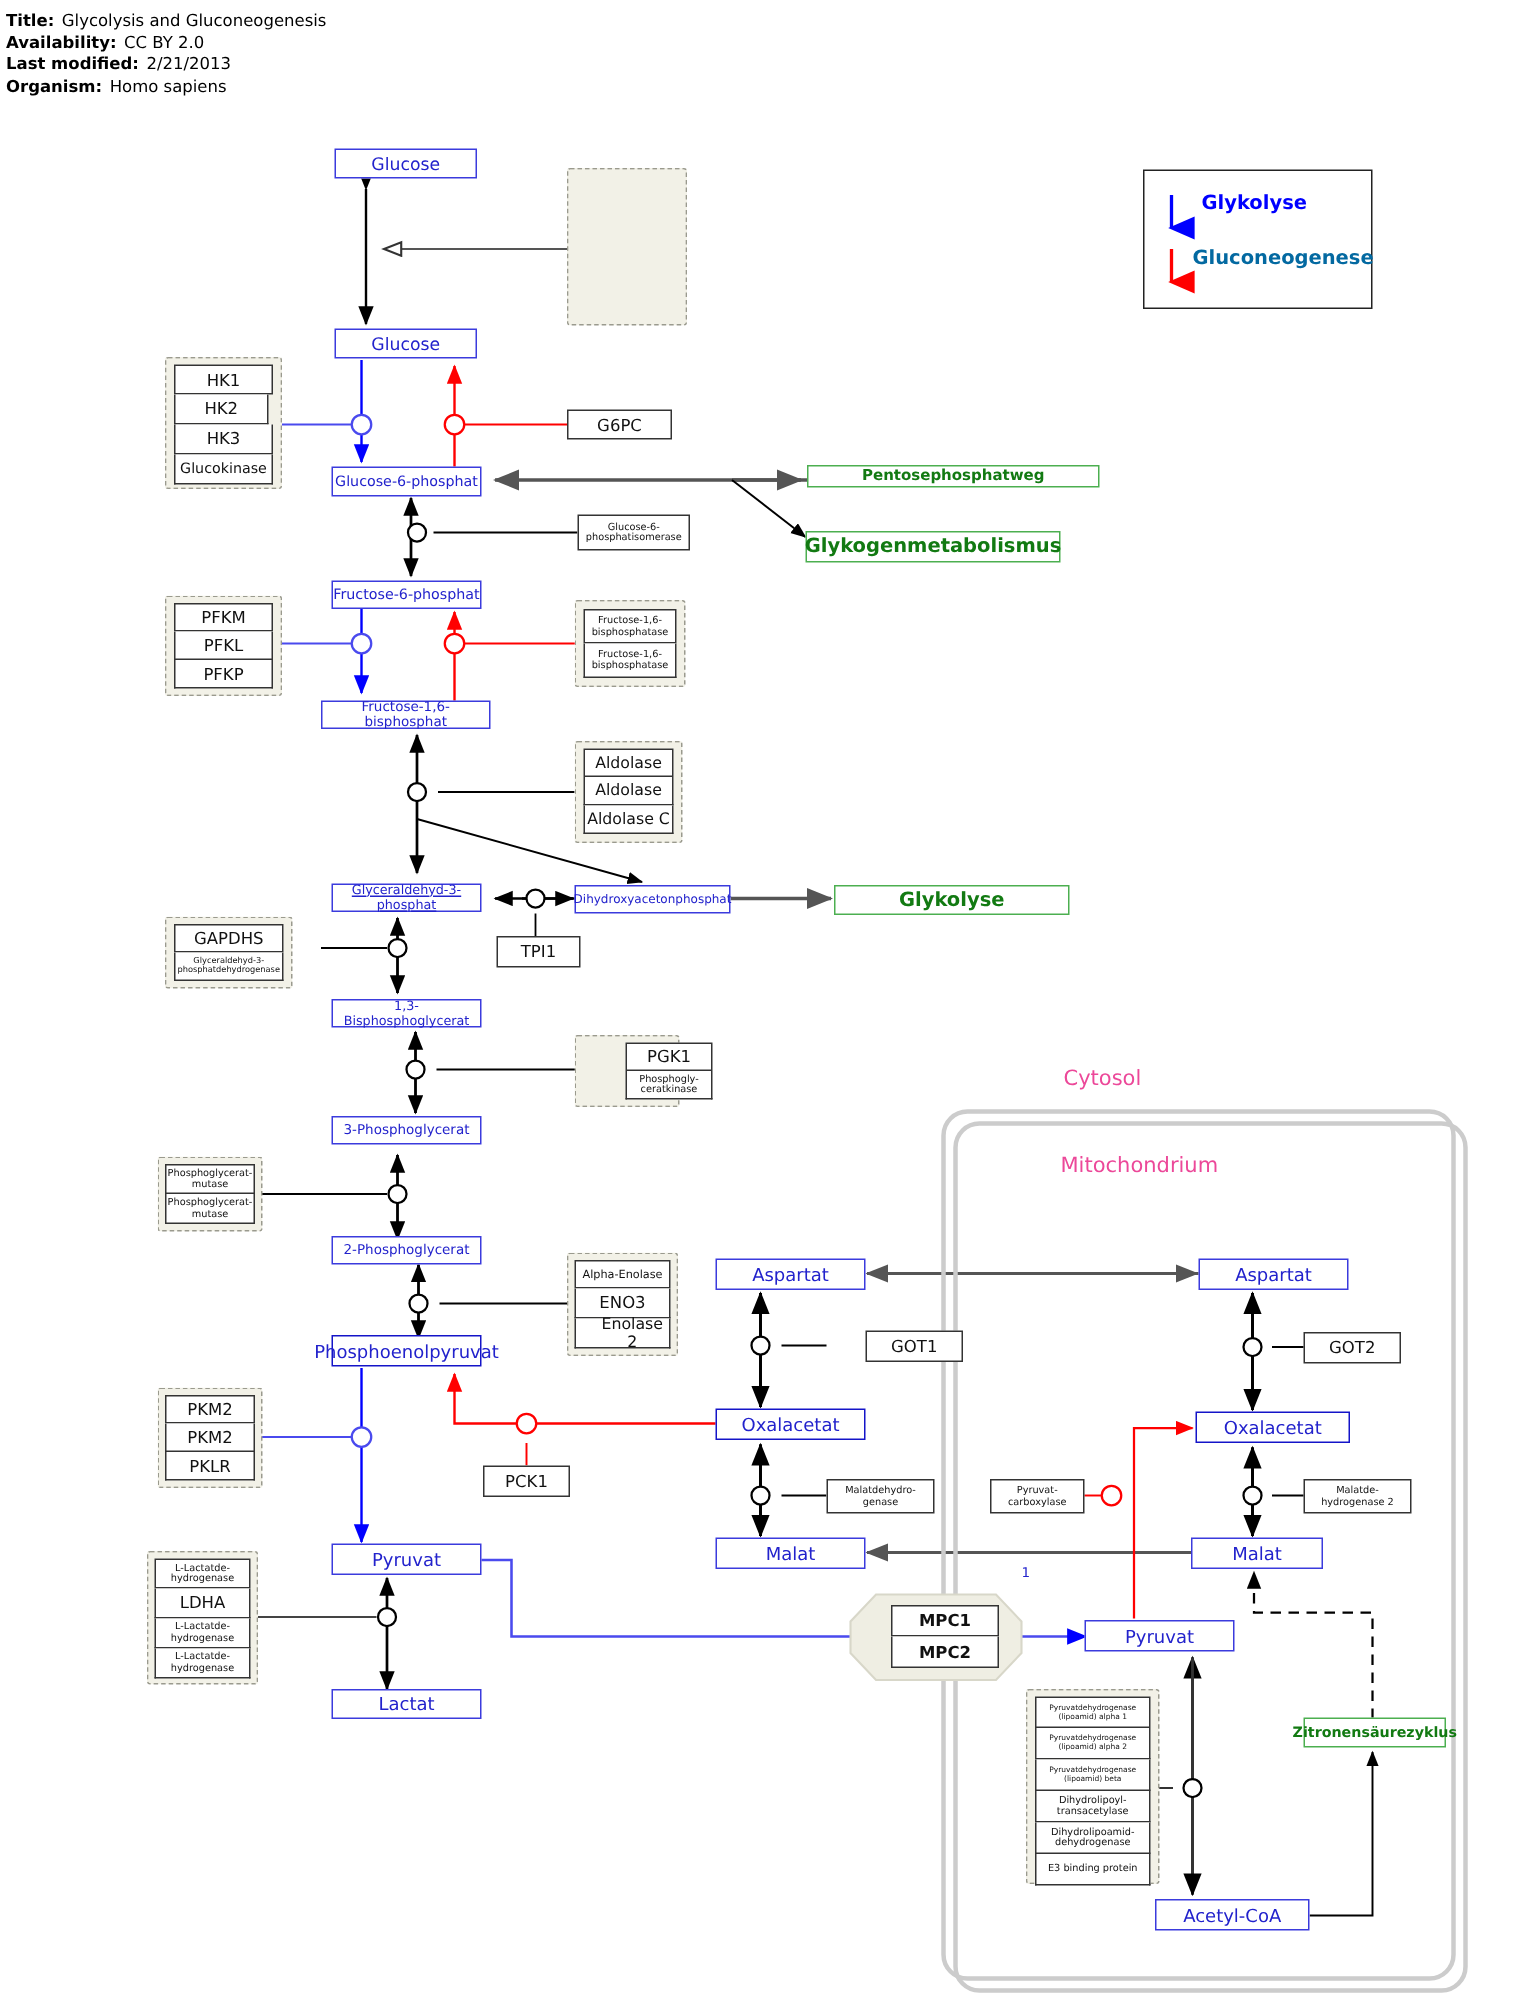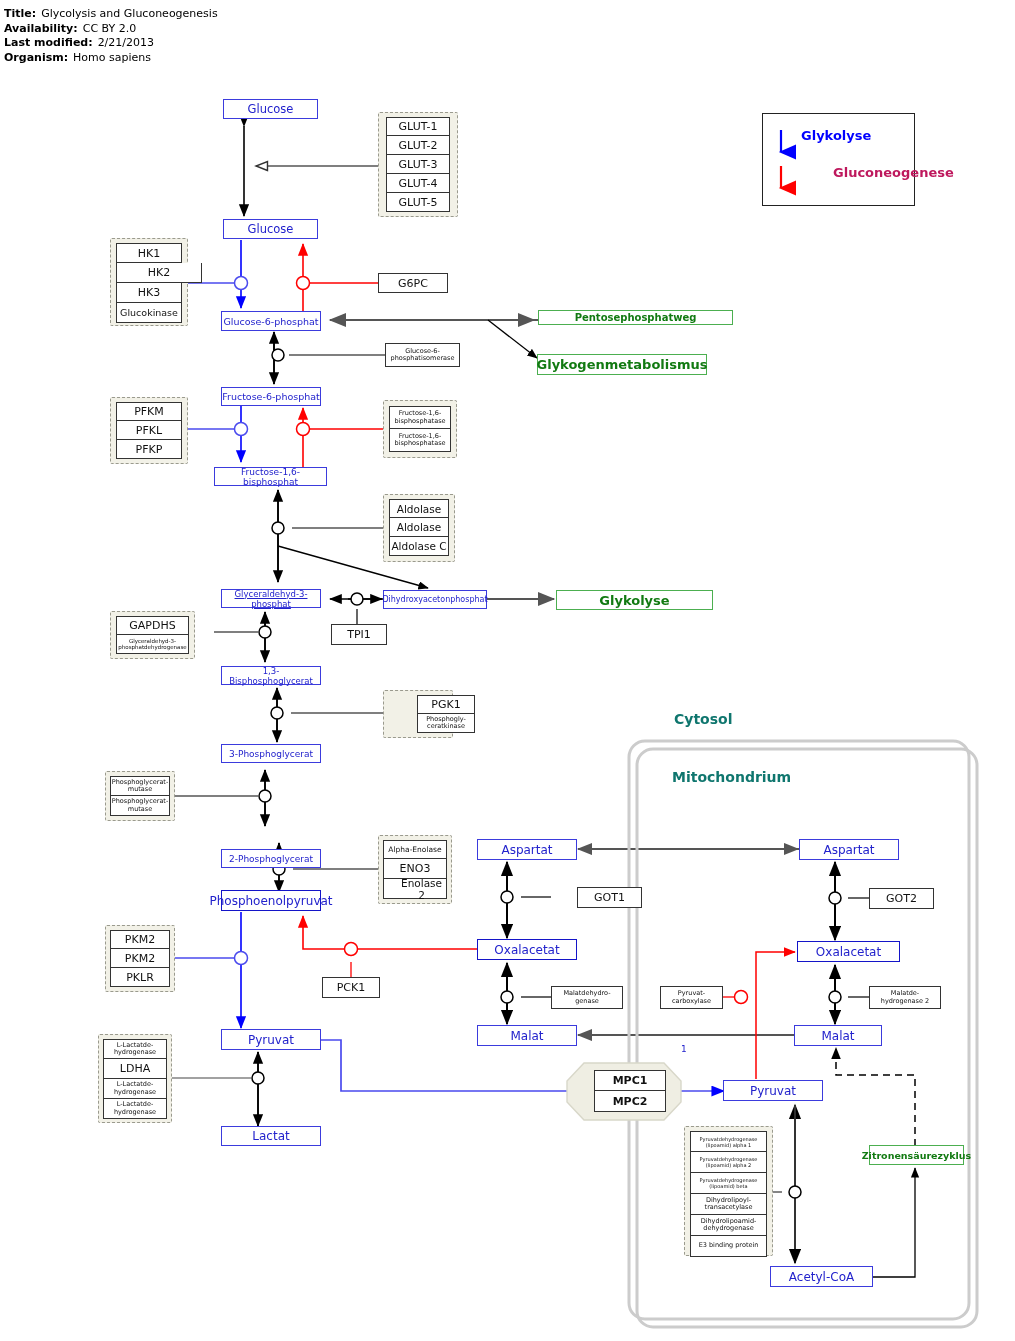--- a/index.html
+++ b/index.html
@@ -29,21 +29,21 @@
   .grp{position:absolute;box-sizing:border-box;border:1.4px dashed #9a9a8e;
        background:#f2f1e7;border-radius:2px;}
   .stack{position:absolute;box-sizing:border-box;}
   .stack .prot{position:relative;width:100%;}
 
   
   svg.wire{position:absolute;left:0;top:0;width:1015px;height:1341px;overflow:visible;
            pointer-events:none;}
 
   
-  .comp-label{position:absolute;color:#0f766e;font-weight:bold;font-size:14px;}
+  .comp-label{position:absolute;color:#ec4899;font-weight:normal;font-size:14px;margin-left:35px;}
 
   
   .legend{position:absolute;box-sizing:border-box;border:1.2px solid #222;background:#fff;}
   .legend .lbl{position:absolute;font-weight:bold;font-size:13px;}
 
   
   .tinynum{position:absolute;color:#2222cc;font-size:9px;}
 </style>
 </head>
 <body>
@@ -203,21 +203,21 @@
       <defs>
         <marker id="lgA" markerWidth="9" markerHeight="9" refX="4" refY="7" orient="auto">
           <path d="M0.5,0 L7.5,0 L4,8 z" fill="#0000ff"></path>
         </marker>
         <marker id="lgB" markerWidth="9" markerHeight="9" refX="4" refY="7" orient="auto">
           <path d="M0.5,0 L7.5,0 L4,8 z" fill="#ff0000"></path>
         </marker>
       </defs>
     </svg>
     <div class="lbl" style="left:38px;top:14px;color:#0000ff;">Glykolyse</div>
-    <div class="lbl" style="left:32px;top:51px;color:#be185d;margin-left:38px;">Gluconeogenese</div>
+    <div class="lbl" style="left:32px;top:51px;color:#0369a1;">Gluconeogenese</div>
   </div>
 
   <svg class="wire">
     <g fill="#fff" stroke-width="1.5">
       <circle cx="241" cy="283" r="6.5" stroke="#4a4aee"></circle>
       <circle cx="303" cy="283" r="6.5" stroke="#ff0000"></circle>
       <circle cx="278" cy="355" r="6" stroke="#000"></circle>
       <circle cx="241" cy="429" r="6.5" stroke="#4a4aee"></circle>
       <circle cx="303" cy="429" r="6.5" stroke="#ff0000"></circle>
       <circle cx="278" cy="528" r="6" stroke="#000"></circle>
@@ -249,21 +249,21 @@
   <div class="node met" style="left:214px;top:467px;width:113px;height:19px;font-size:9px;">Fructose-1,6-bisphosphat</div>
 
   <div class="node met" style="left:221px;top:589px;width:100px;height:19px;font-size:8.5px;text-decoration:underline;">Glyceraldehyd-3-phosphat</div>
 
   <div class="node met" style="left:383px;top:590px;width:104px;height:19px;font-size:8px;">Dihydroxyacetonphosphat</div>
 
   <div class="node met" style="left:221px;top:666px;width:100px;height:19px;font-size:8.5px;">1,3-Bisphosphoglycerat</div>
 
   <div class="node met" style="left:221px;top:744px;width:100px;height:19px;font-size:9px;">3-Phosphoglycerat</div>
 
-  <div class="node met" style="left:221px;top:824px;width:100px;height:19px;font-size:9px;margin-top:25px;">2-Phosphoglycerat</div>
+  <div class="node met" style="left:221px;top:824px;width:100px;height:19px;font-size:9px;">2-Phosphoglycerat</div>
 
   <div class="node met bold" style="left:221px;top:890px;width:100px;height:21px;font-size:12px;">Phosphoenolpyruvat</div>
 
   <div class="node met" style="left:221px;top:1029px;width:100px;height:21px;font-size:12px;">Pyruvat</div>
 
   <div class="node met" style="left:221px;top:1126px;width:100px;height:20px;font-size:12px;">Lactat</div>
 
   <div class="node met" style="left:477px;top:839px;width:100px;height:21px;font-size:12px;">Aspartat</div>
 
   <div class="node met bold" style="left:477px;top:939px;width:100px;height:21px;font-size:12px;">Oxalacetat</div>
@@ -282,32 +282,25 @@
 
   <div class="node pway" style="left:538px;top:310px;width:195px;height:15px;font-size:10px;">Pentosephosphatweg</div>
 
   <div class="node pway" style="left:537px;top:354px;width:170px;height:21px;font-size:13px;">Glykogenmetabolismus</div>
 
   <div class="node pway" style="left:556px;top:590px;width:157px;height:20px;font-size:13px;">Glykolyse</div>
 
   <div class="node pway" style="left:869px;top:1145px;width:95px;height:20px;font-size:9.5px;">Zitronensäurezyklus</div>
 
   <div class="grp" style="left:378px;top:112px;width:80px;height:105px;"></div>
-  <div class="stack" style="left:386px;top:117px;width:64px;">
-    <div class="node prot" style="position:relative;height:19px;font-size:11px;width:64px;">GLUT-1</div>
-    <div class="node prot" style="position:relative;height:19px;font-size:11px;width:64px;border-top:none;">GLUT-2</div>
-    <div class="node prot" style="position:relative;height:19px;font-size:11px;width:64px;border-top:none;">GLUT-3</div>
-    <div class="node prot" style="position:relative;height:19px;font-size:11px;width:64px;border-top:none;">GLUT-4</div>
-    <div class="node prot" style="position:relative;height:19px;font-size:11px;width:64px;border-top:none;">GLUT-5</div>
-  </div>
 
   <div class="grp" style="left:110px;top:238px;width:78px;height:88px;"></div>
   <div class="stack" style="left:116px;top:243px;width:66px;border-radius:21px;">
     <div class="node prot" style="position:relative;height:20px;font-size:11px;width:66px;">HK1</div>
-    <div class="node prot" style="position:relative;height:20px;font-size:11px;width:86px;border-top:none;">HK2</div>
+    <div class="node prot" style="position:relative;height:20px;font-size:11px;width:63px;border-top:none;">HK2</div>
     <div class="node prot" style="position:relative;height:20px;font-size:11px;width:66px;border-top:none;">HK3</div>
     <div class="node prot" style="position:relative;height:20px;font-size:9.5px;width:66px;border-top:none;">Glucokinase</div>
   </div>
 
   <div class="node prot" style="left:378px;top:273px;width:70px;height:20px;font-size:11px;">G6PC</div>
 
   <div class="node prot" style="left:385px;top:343px;width:75px;height:24px;font-size:6.5px;line-height:7.5px;">Glucose-6-phosphatisomerase</div>
 
   <div class="grp" style="left:110px;top:397px;width:78px;height:67px;"></div>
   <div class="stack" style="left:116px;top:402px;width:66px;">

